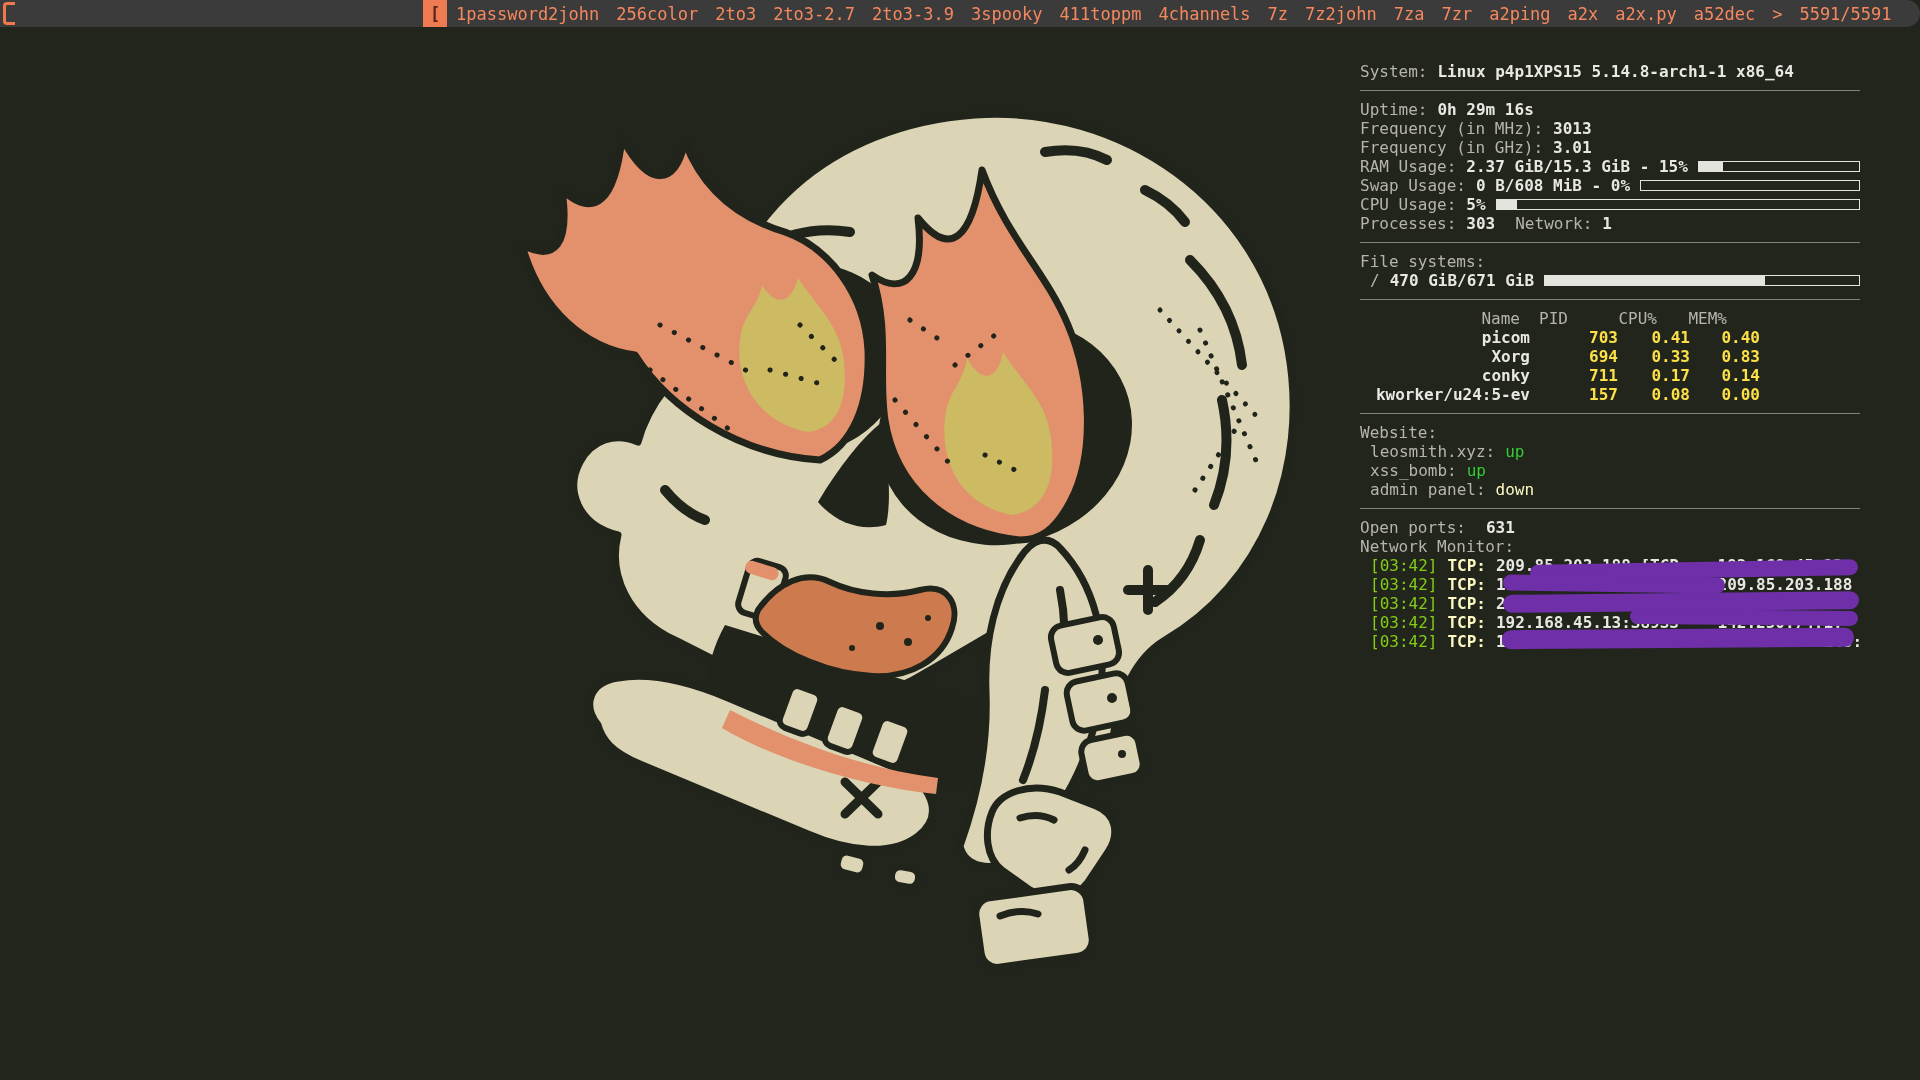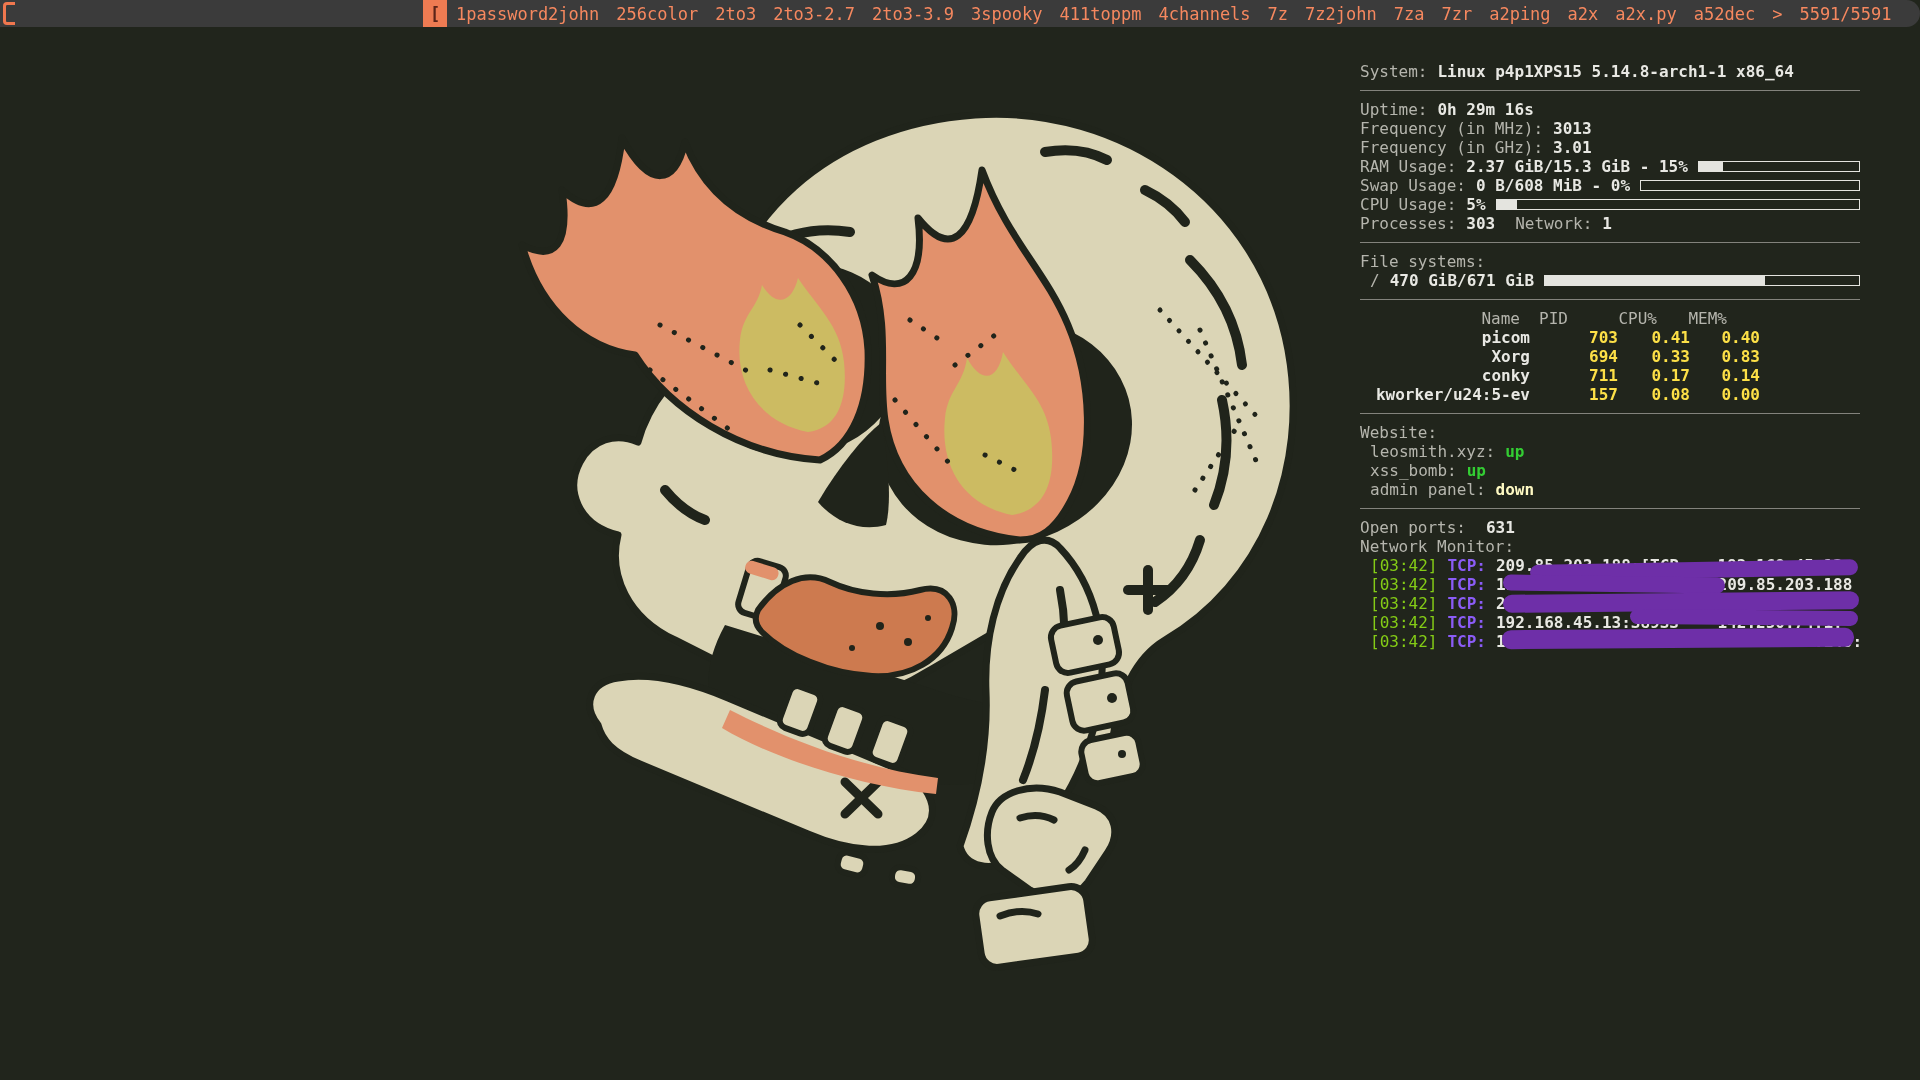--- a/index.html
+++ b/index.html
@@ -45,27 +45,27 @@
   .trow{display:flex;height:19px;align-items:center;}
   .c-name{width:160px;color:#b5b5ad;text-align:right;}
   .trow.data .c-name{color:#e8e8e3;font-weight:bold;padding-left:10px;}
   .c-pid{width:88px;text-align:right;}
   .c-cpu{width:72px;text-align:right;}
   .c-mem{width:70px;text-align:right;}
   .trow.head .c-pid{padding-right:40px;box-sizing:border-box;}
   .trow.head .c-cpu,.trow.head .c-mem{padding-right:23px;box-sizing:border-box;}
   .trow.data .c-pid,.trow.data .c-cpu,.trow.data .c-mem{color:#fde047;font-weight:bold;}
   
-  .status{font-weight:bold;margin-left:10px;}
+  .status{font-weight:normal;margin-left:10px;}
   .status.up{color:#33cc33;}
   .status.down{color:#fef9c3;}
   
   .net-line{overflow:hidden;}
   .net-time{color:#84cc16;}
-  .net-proto{color:#8b5cf6;font-weight:bold;margin-left:10px;}
+  .net-proto{color:#fef9c3;font-weight:bold;margin-left:10px;}
   .net-detail{color:#e8e8e3;font-weight:bold;margin-left:10px;white-space:pre;}
   .redact{position:absolute;background:#6e2fa8;border-radius:9px;}
   .r1{left:170px;top:500px;width:328px;height:16px;transform:rotate(-1deg);}
   .r2{left:143px;top:514px;width:222px;height:16px;transform:rotate(0.8deg);}
   .r3{left:143px;top:531px;width:356px;height:18px;transform:rotate(-0.6deg);}
   .r4{left:270px;top:548px;width:228px;height:15px;transform:rotate(0.5deg);}
   .r5{left:142px;top:567px;width:352px;height:19px;transform:rotate(-0.4deg);}
   
   .skull{position:absolute;left:500px;top:70px;}
 </style>

